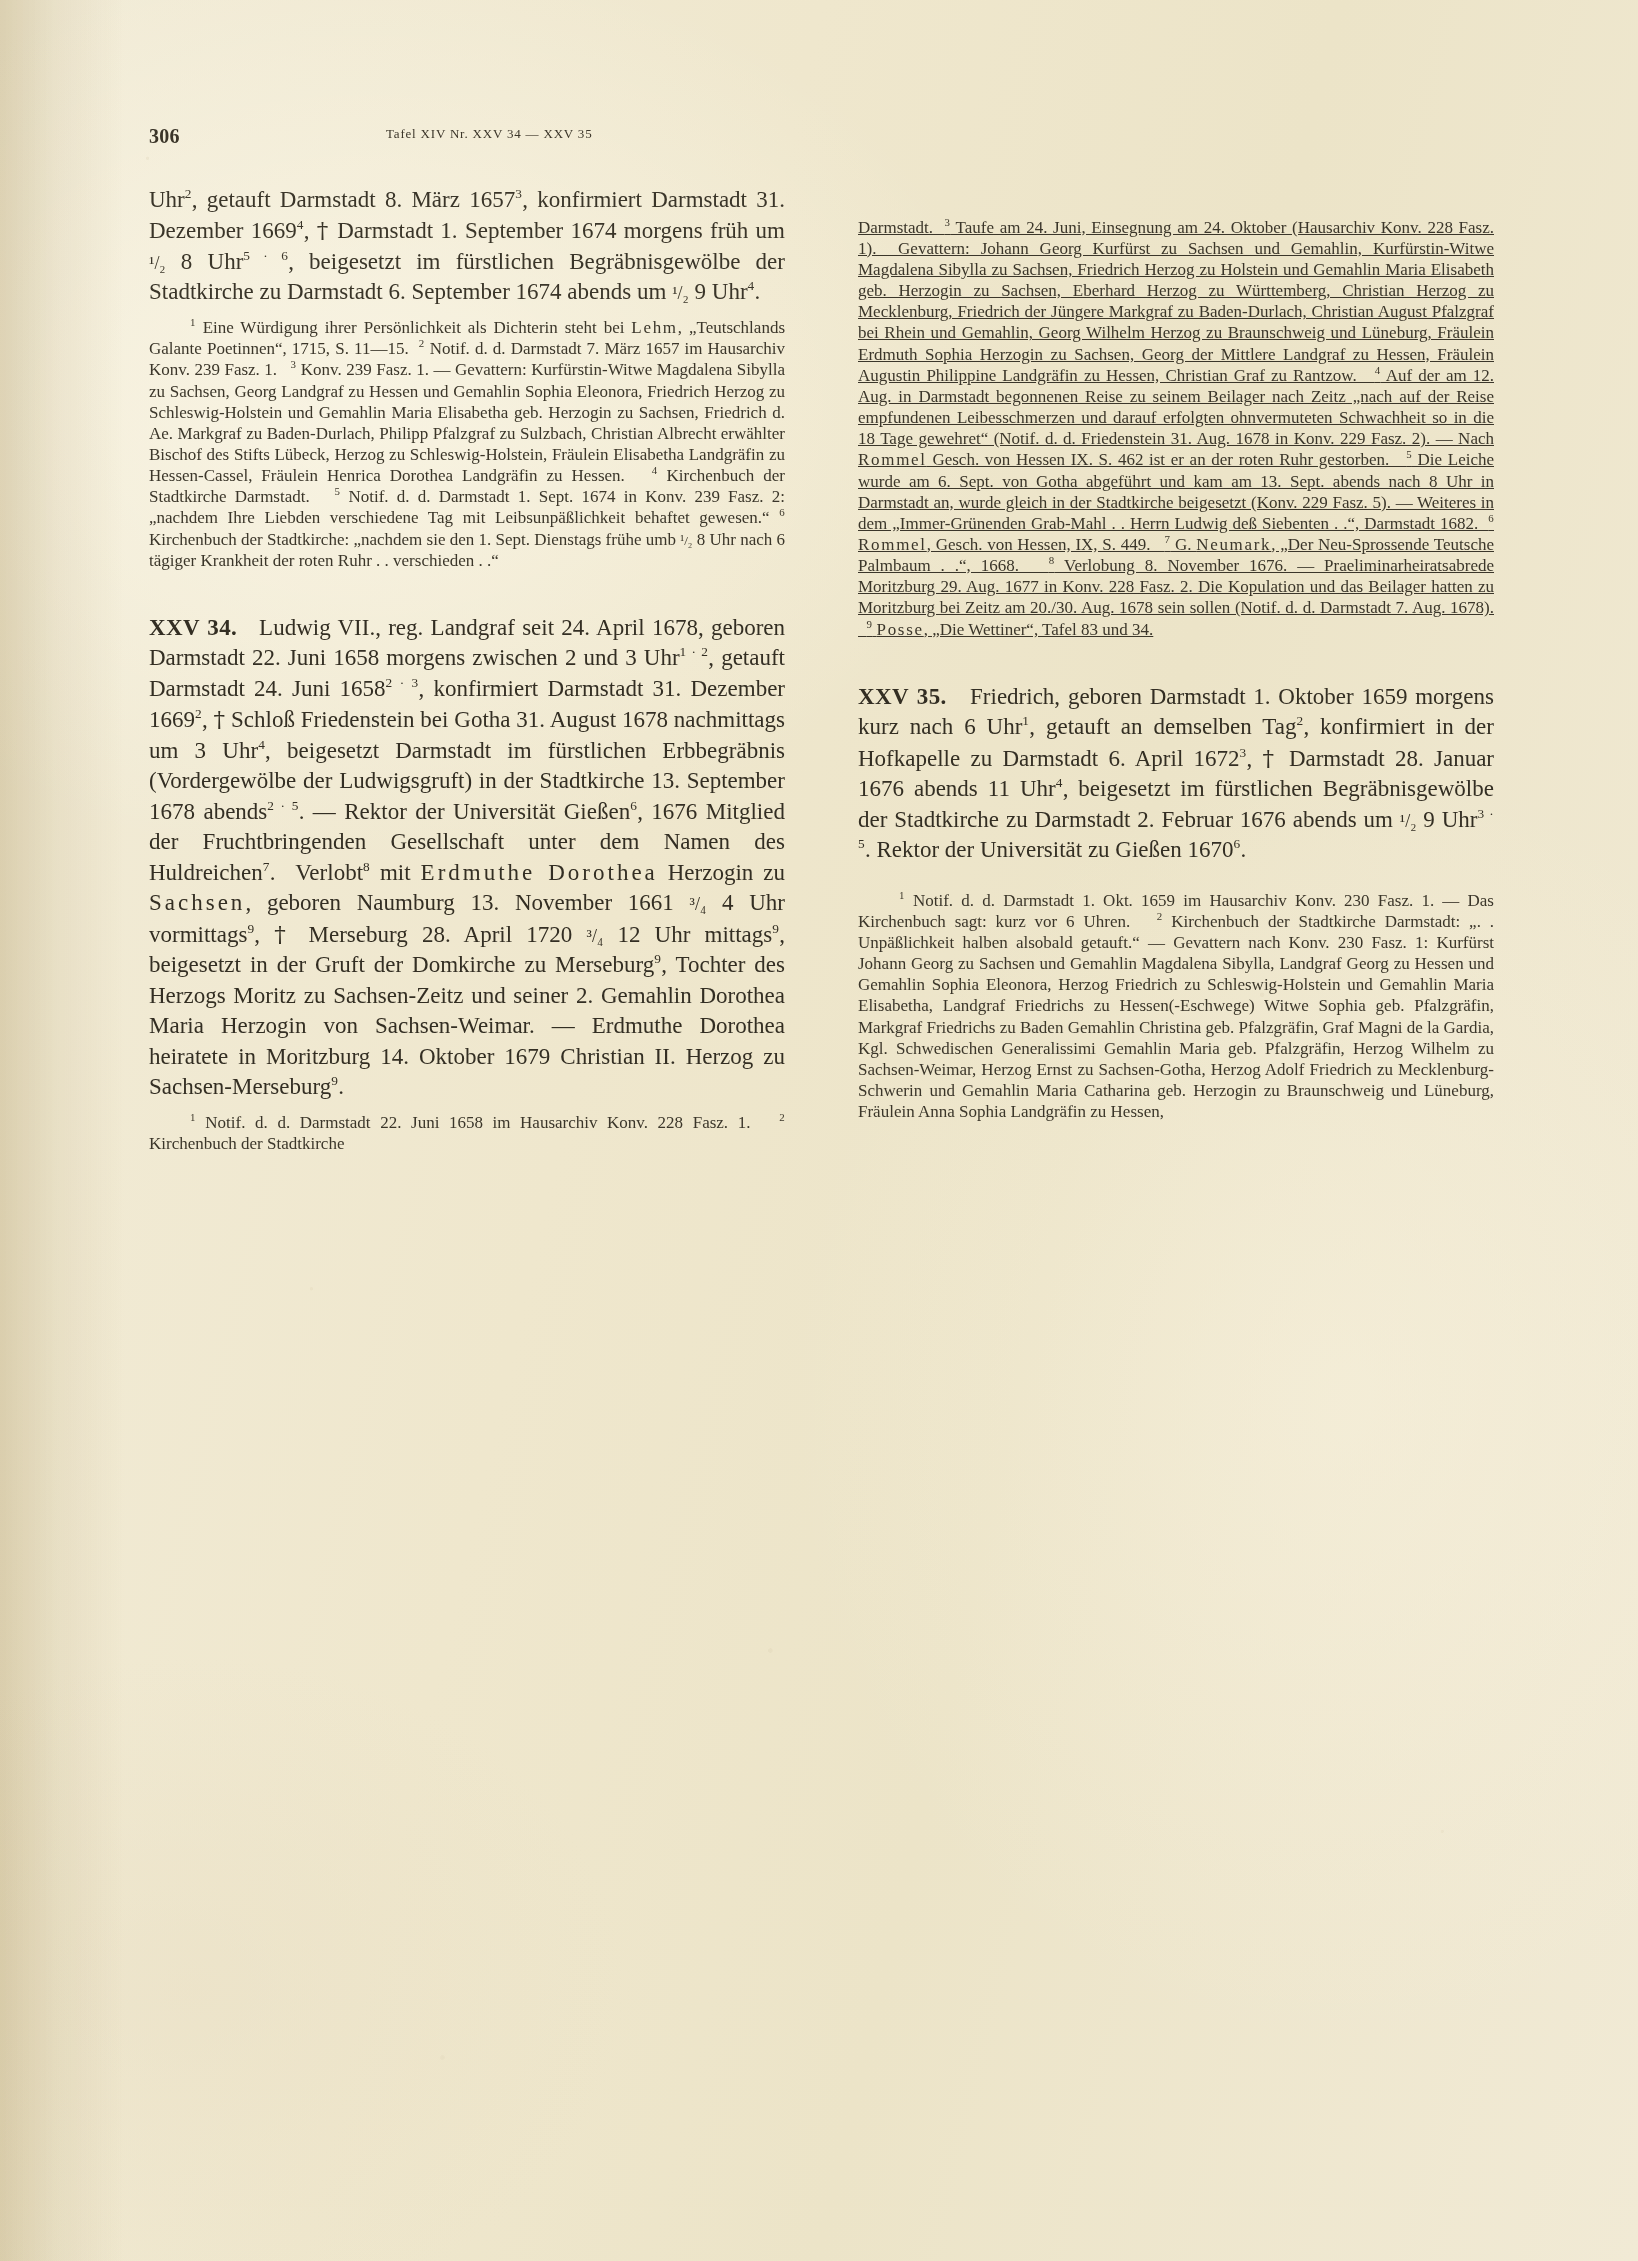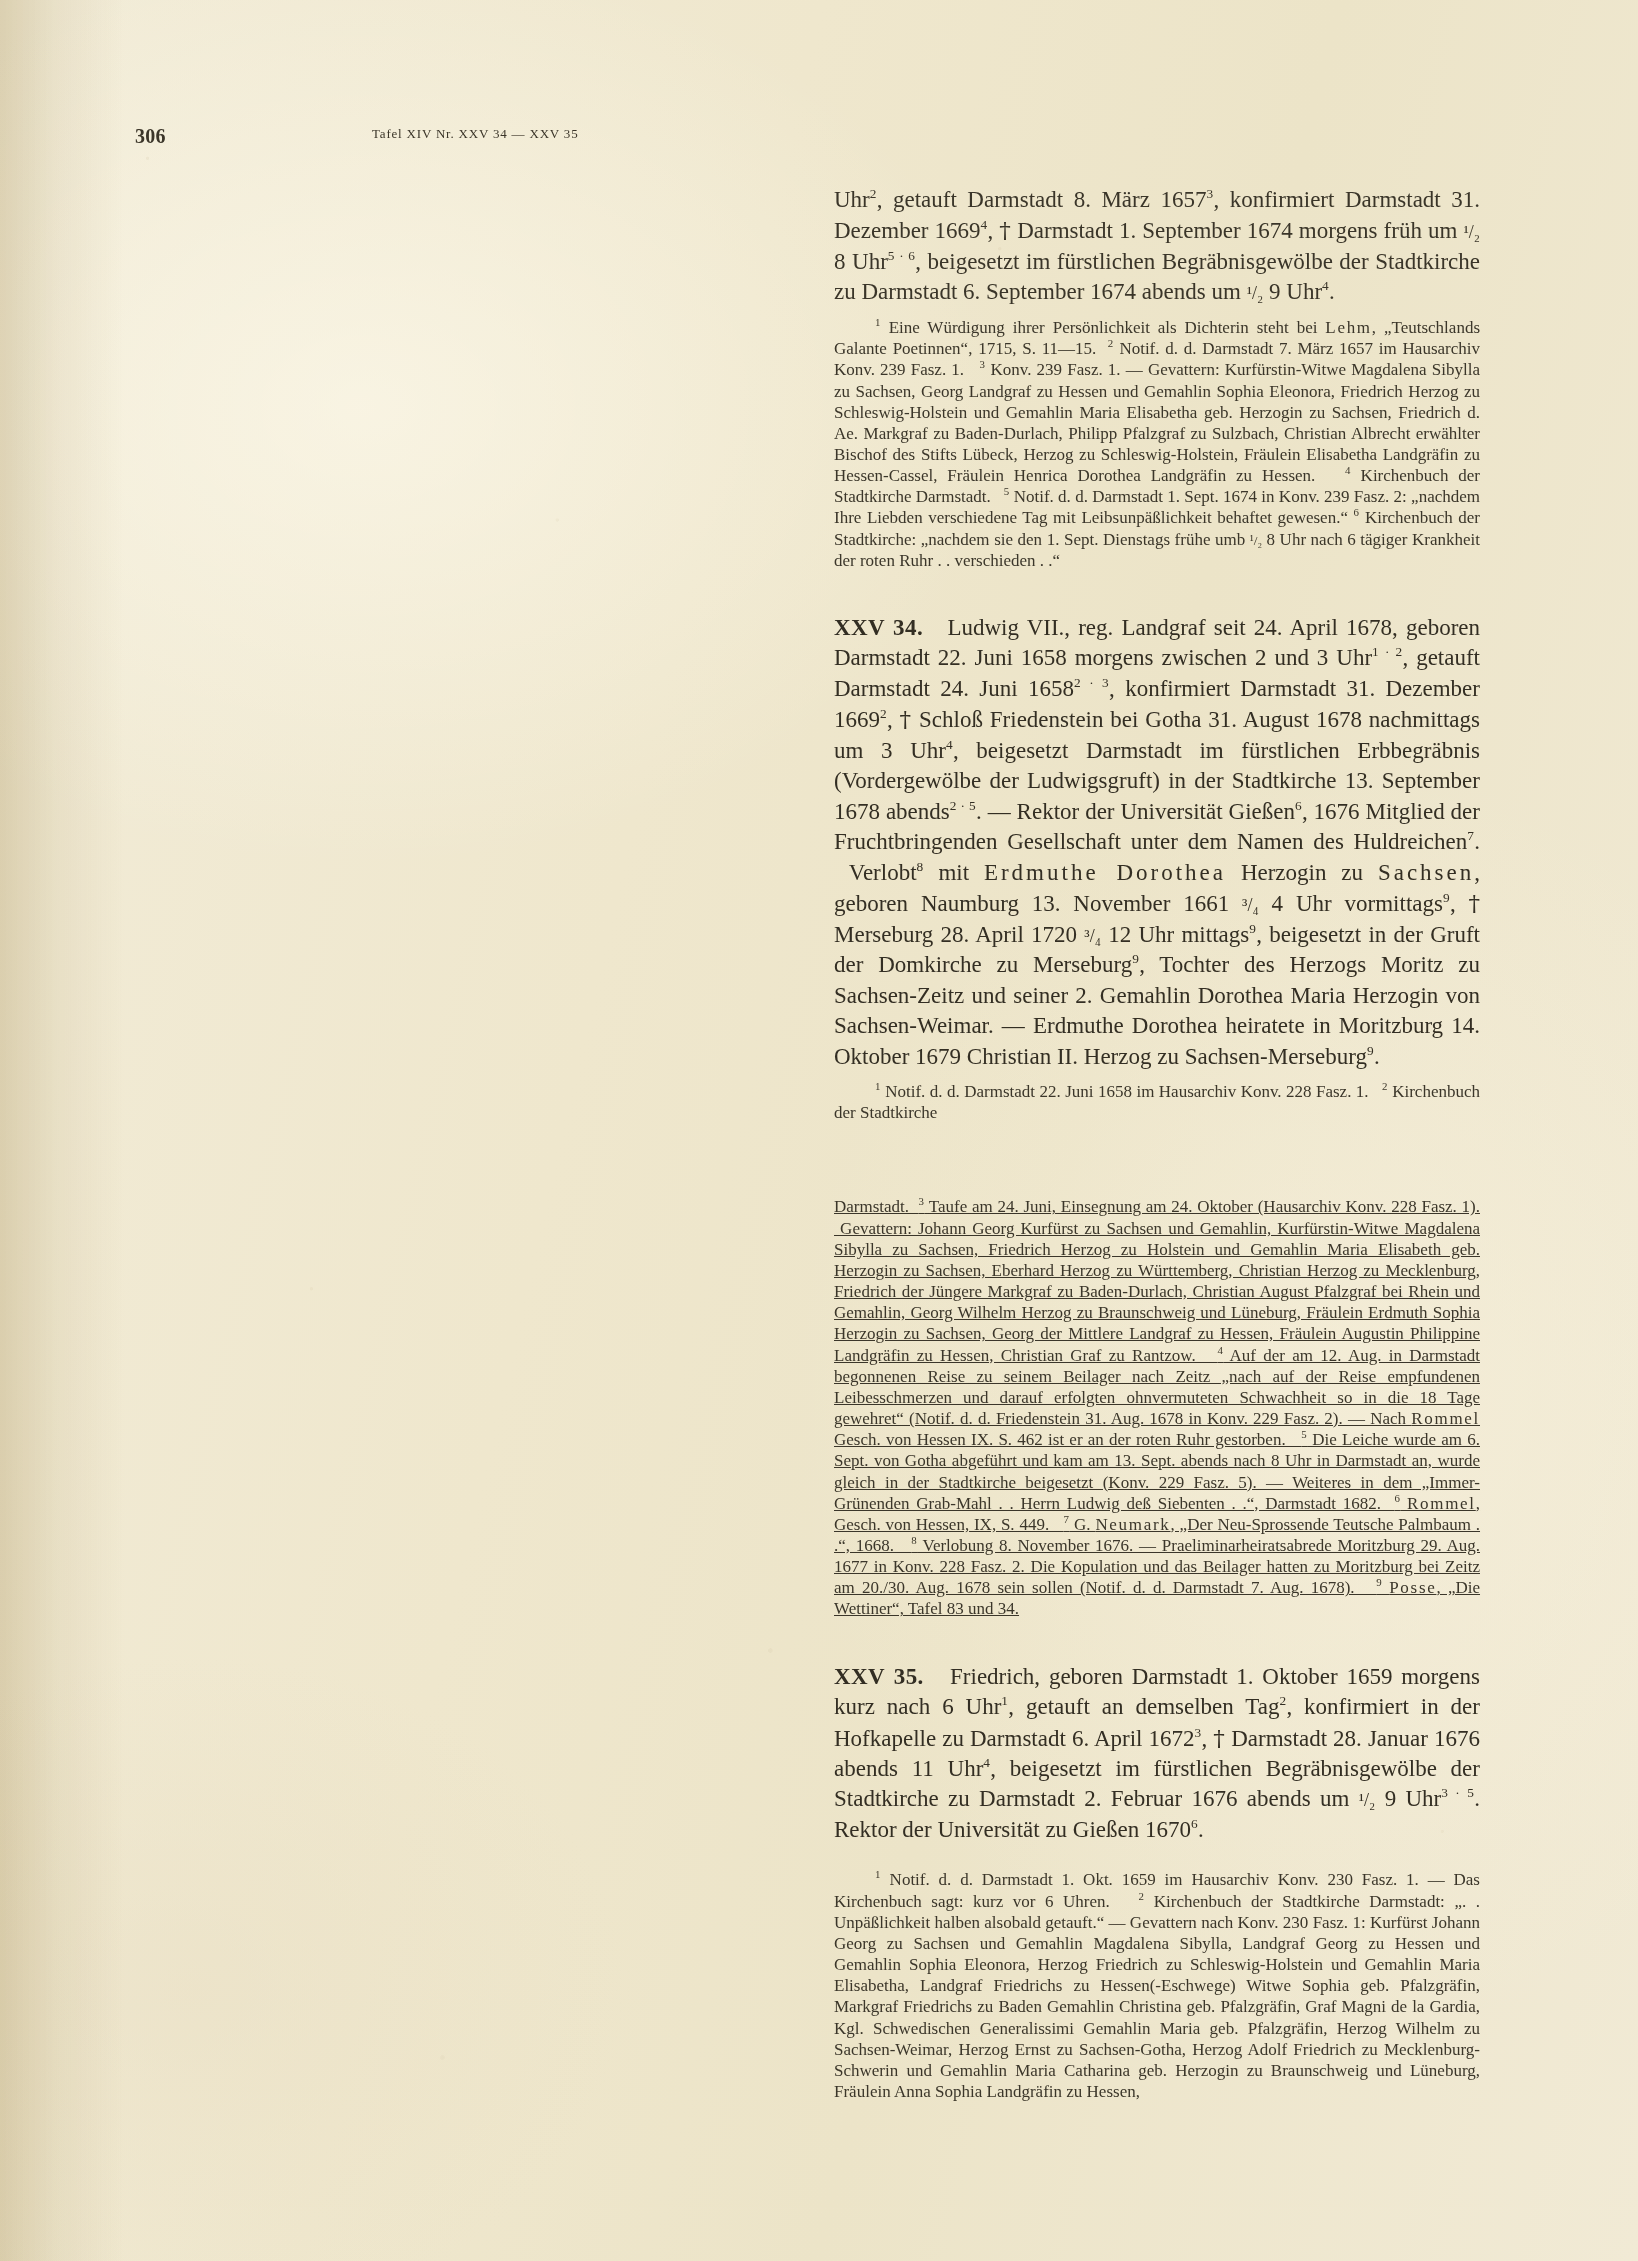--- a/index.html
+++ b/index.html
@@ -45,21 +45,21 @@
     position: absolute;
     left: 0; top: 0; bottom: 0;
     width: 125px;
     pointer-events: none;
     background: linear-gradient(90deg, rgba(198,183,145,0.42) 0%, rgba(198,183,145,0.16) 45%, rgba(198,183,145,0) 100%);
     mix-blend-mode: multiply;
   }
 
   .content {
     position: absolute;
-    left: 135px;
+    left: 149px;
     top: 125px;
     width: 1345px;
   }
 
   
   .runhead {
     position: relative;
     height: 40px;
     margin-bottom: 20px;
   }
@@ -78,22 +78,21 @@
     top: 1.3px;
     font-size: 13px;
     letter-spacing: 0.8px;
     color: #3b3529;
   }
 
   
   .cols {
     display: flex;
     gap: 73px;
-    align-items: flex-end;
-    flex-direction: column;
+    align-items: center;
   }
   .col {
     width: 646px;
   }
 
   
   .body-text {
     font-size: 23px;
     line-height: 1.325;
     text-align: justify;

